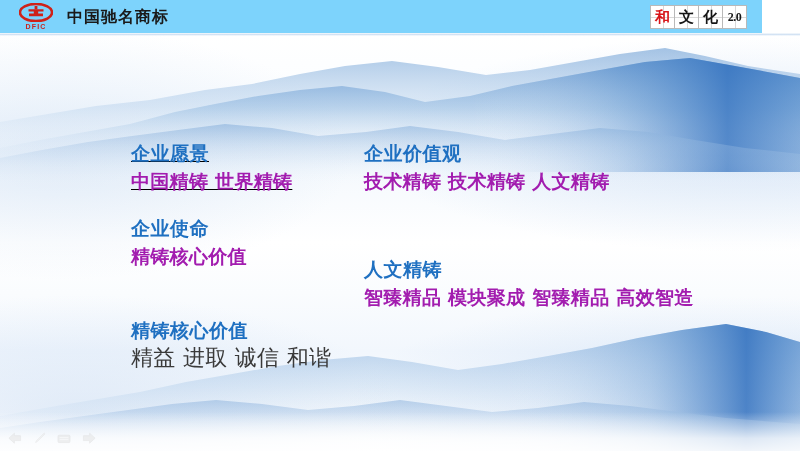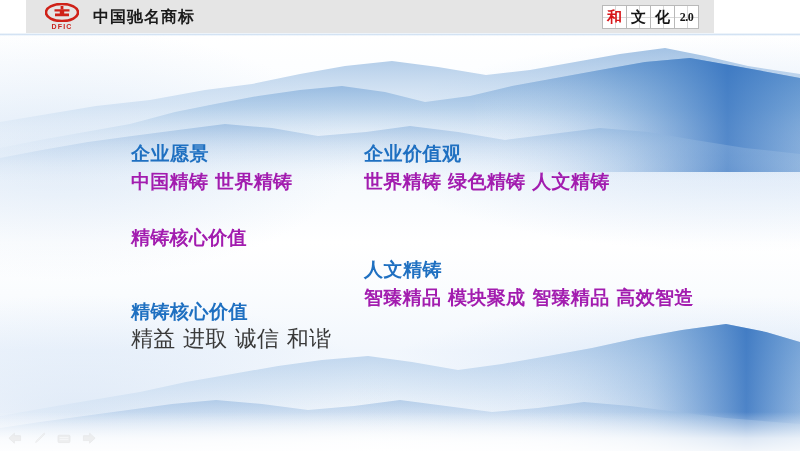--- a/index.html
+++ b/index.html
@@ -37,25 +37,24 @@
       radial-gradient(ellipse 520px 150px at 740px 110px, rgba(150,186,232,.30), rgba(255,255,255,0) 72%),
       radial-gradient(ellipse 520px 150px at 720px 370px, rgba(150,186,232,.32), rgba(255,255,255,0) 72%);
   }
 
   .range { position:absolute; left:0; width:800px; }
   .range svg { display:block; width:800px; }
 
   
   #header {
     position:absolute; top:0; left:0;
-    width:688px; height:34px;
-    background:#e5e5e5;
+    width:762px; height:34px;
+    background:#7dd3fc;
     display:flex; align-items:center;
     z-index:40;
-    margin-left:26px;
   }
   #header-rule {
     position:absolute; top:33px; left:0; width:800px; height:3px;
     background:linear-gradient(180deg,#ffffff 0%,#cfe0f2 45%,#e8f1fa 75%,#ffffff 100%);
     z-index:41;
   }
 
   
   #logo-wrap {
     margin-left:14px; width:44px; height:30px;
@@ -105,21 +104,21 @@
   #content {
     position:absolute; top:0; left:0;
     width:800px; height:451px;
     z-index:30;
   }
   .col { position:absolute; }
   #col-left  { left:131px; top:140px; width:250px; }
   #col-right { left:364px; top:140px; width:420px; }
 
   .block { margin-bottom:22px; }
-  #col-left  .block:nth-child(1) { margin-bottom:26px; }
+  #col-left  .block:nth-child(1) { margin-bottom:19px;text-decoration:underline; }
   #col-left  .block:nth-child(2) { margin-bottom:46px; }
   #col-right .block:nth-child(1) { margin-bottom:60px; }
 
   .heading {
     font-family:"DejaVu Sans", sans-serif;
     font-size:19px; font-weight:bold;
     color:#1F70C1;
     line-height:26px;
     letter-spacing:.5px;
     white-space:nowrap;
@@ -286,35 +285,36 @@
   <div id="content">
 
     <div class="col" id="col-left">
 
       <div class="block">
         <div class="heading">企业愿景</div>
         <div class="body-red">中国精铸 世界精铸</div>
       </div>
 
       <div class="block">
+        <div class="heading">企业使命</div>
         <div class="body-red">精铸核心价值</div>
       </div>
 
       <div class="block">
         <div class="heading">精铸核心价值</div>
         <div class="body-dark">精益 进取 诚信 和谐</div>
       </div>
 
     </div>
 
     <div class="col" id="col-right">
 
       <div class="block">
         <div class="heading">企业价值观</div>
-        <div class="body-red">世界精铸 绿色精铸 人文精铸</div>
+        <div class="body-red">技术精铸 技术精铸 人文精铸</div>
       </div>
 
       <div class="block">
         <div class="heading">人文精铸</div>
         <div class="body-red">智臻精品 模块聚成 智臻精品 高效智造</div>
       </div>
 
     </div>
   </div>
 

